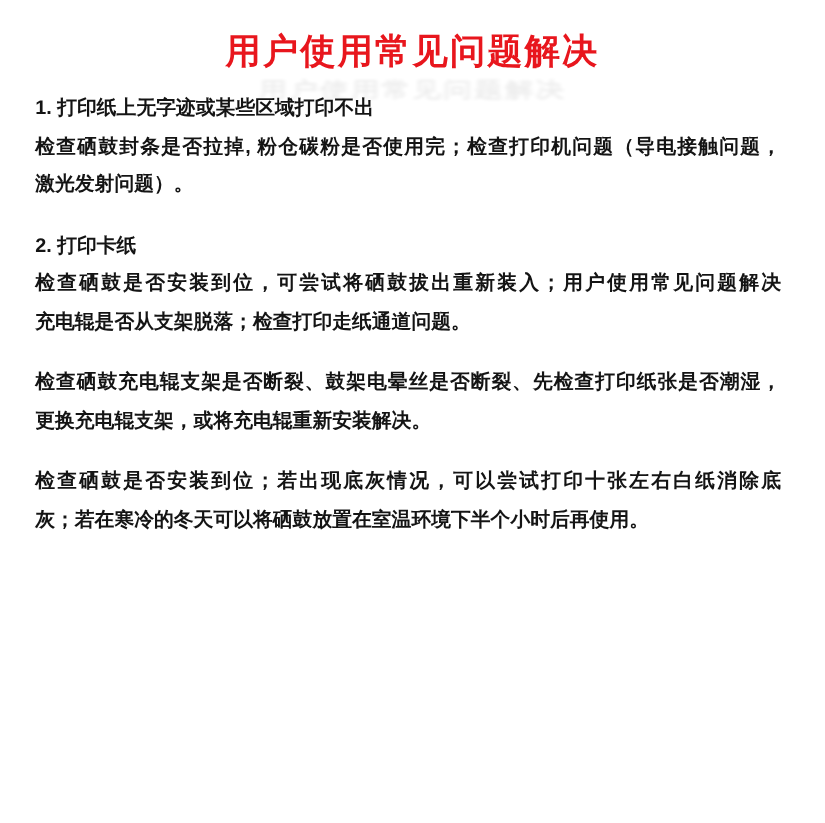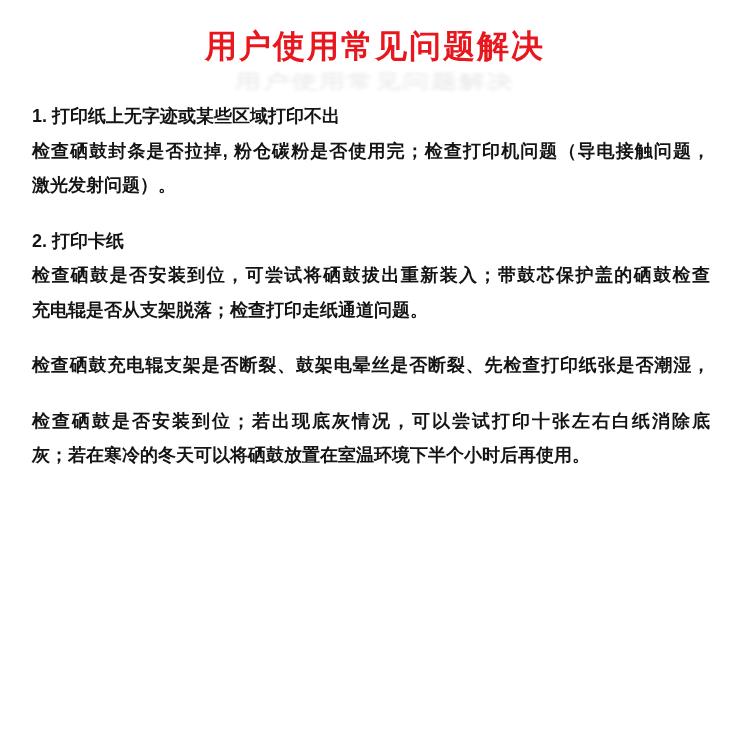--- a/index.html
+++ b/index.html
@@ -42,21 +42,21 @@
     font-weight: bold;
     letter-spacing: 2px;
     color: #000000;
     opacity: 0.07;
     filter: blur(2px);
     transform: scaleY(0.75);
     pointer-events: none;
     user-select: none;
   }
   .content {
-    margin: 31px 40px 0 32px;
+    margin: 13px 40px 0 32px;
     width: 678px;
   }
   .faq-section { margin: 0 0 21px 0; }
   .faq-section:last-child { margin-bottom: 0; }
   .h, .ln {
     font-size: 18px;
     line-height: 34.5px;
     font-weight: 600;
     color: var(--ink);
     white-space: nowrap;
@@ -79,26 +79,27 @@
   <div class="content">
 
     <section class="faq-section">
       <div class="h">1. 打印纸上无字迹或某些区域打印不出</div>
       <div class="ln j">检查硒鼓封条是否拉掉, 粉仓碳粉是否使用完；检查打印机问题（导电接触问题，</div>
       <div class="ln">激光发射问题）。</div>
     </section>
 
     <section class="faq-section">
       <div class="h">2. 打印卡纸</div>
-      <div class="ln j">检查硒鼓是否安装到位，可尝试将硒鼓拔出重新装入；带鼓芯保护盖的硒鼓检查</div>
+      <div class="ln j">检查硒鼓是否安装到位，可尝试将硒鼓拔出重新装入；用户使用常见问题解决</div>
       <div class="ln">充电辊是否从支架脱落；检查打印走纸通道问题。</div>
     </section>
 
     <section class="faq-section">
       <div class="ln j">检查硒鼓充电辊支架是否断裂、鼓架电晕丝是否断裂、先检查打印纸张是否潮湿，</div>
+      <div class="ln">更换充电辊支架，或将充电辊重新安装解决。</div>
     </section>
 
     <section class="faq-section">
       <div class="ln j">检查硒鼓是否安装到位；若出现底灰情况，可以尝试打印十张左右白纸消除底</div>
       <div class="ln">灰；若在寒冷的冬天可以将硒鼓放置在室温环境下半个小时后再使用。</div>
     </section>
 
 
   </div>
 </div>

